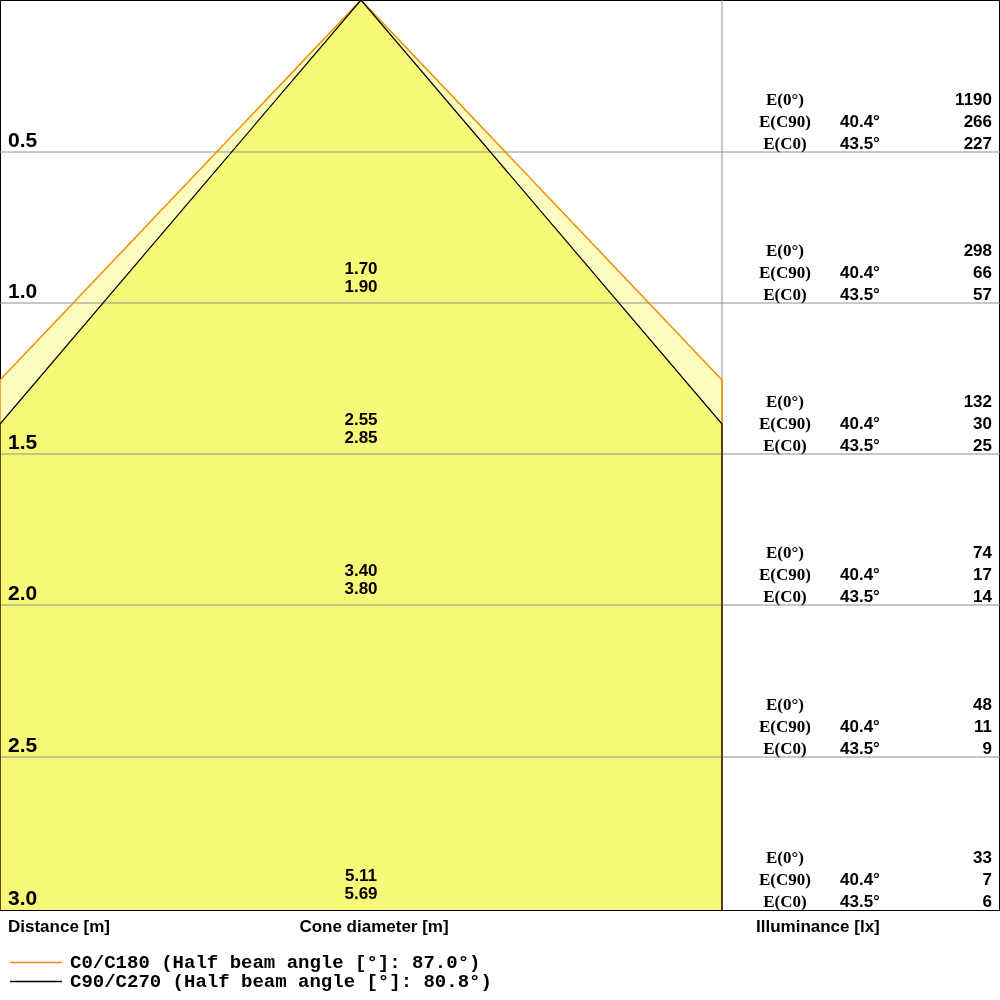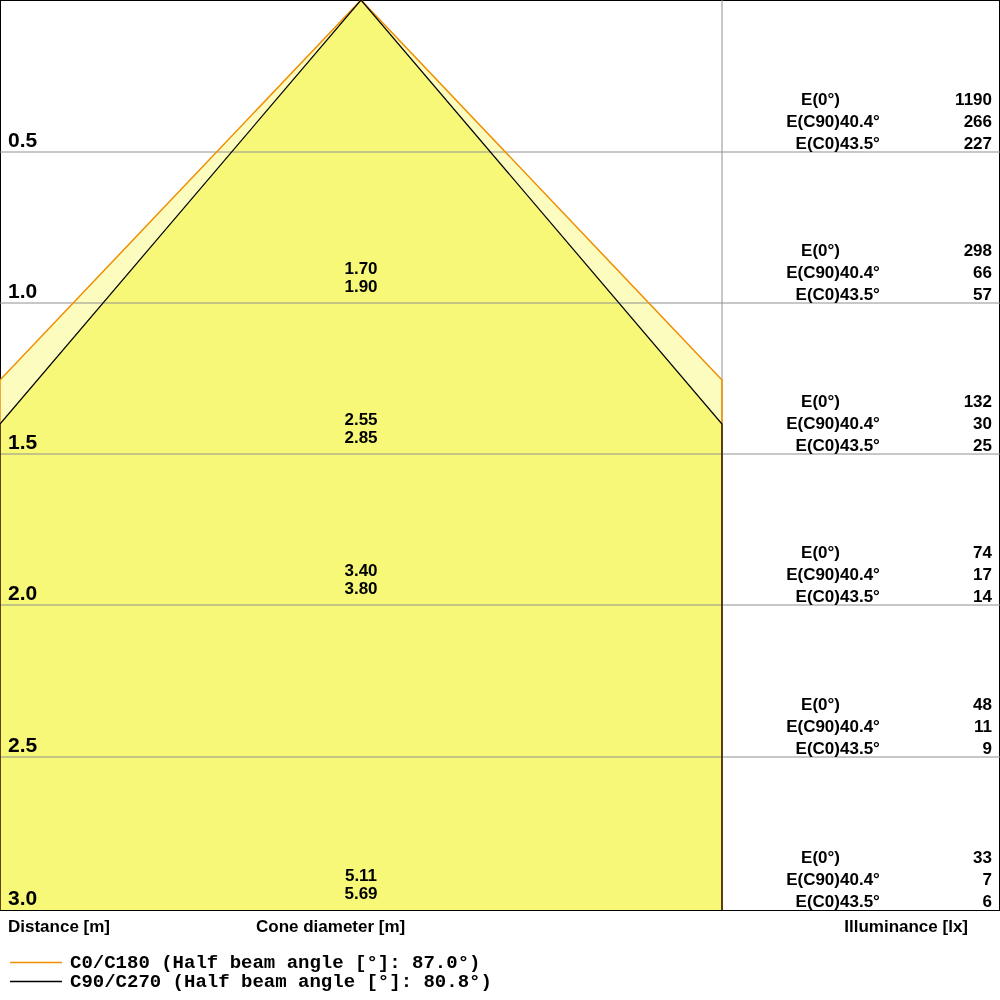--- a/index.html
+++ b/index.html
@@ -7,27 +7,27 @@
     position:relative;width:1000px;height:1000px;
     font-family:"Liberation Sans",sans-serif;font-weight:bold;color:#000;
     overflow:hidden;background:#fff;
   }
   .stage svg.plot{position:absolute;left:0;top:0;}
   .ov{position:absolute;white-space:nowrap;}
   .dist{left:8px;width:70px;font-size:21px;line-height:24px;height:24px;}
   .cone{left:286px;width:150px;text-align:center;font-size:17px;line-height:18px;}
   .eblk{left:730px;width:262px;font-size:17px;}
   .erow{display:flex;line-height:22px;height:22px;}
-  .ecol-label{width:110px;text-align:right;}
+  .ecol-label{width:110px;text-align:center;font-family:Liberation Serif, serif;}
   .ecol-angle{width:72px;text-align:left;}
   .ecol-value{flex:1;text-align:right;}
   .axis{font-size:17px;line-height:22px;top:916px;}
   .axis.left{left:8px;}
-  .axis.center{left:256px;width:200px;text-align:left;}
-  .axis.right{left:776px;width:192px;text-align:right;}
+  .axis.center{left:274px;width:200px;text-align:center;}
+  .axis.right{left:756px;width:192px;text-align:left;}
   .legend-text{font-size:19px;line-height:20px;left:70px;font-family:Liberation Mono, monospace;}
   .legend-swatch{position:absolute;left:10px;}
 </style>
 </head>
 <body>
 
 <div class="stage">
 
   <svg class="plot" width="1000" height="911" viewBox="0 0 1000 911">
     <rect x="0.5" y="0.5" width="999" height="910" fill="#ffffff" stroke="#000000" stroke-width="1"></rect>

